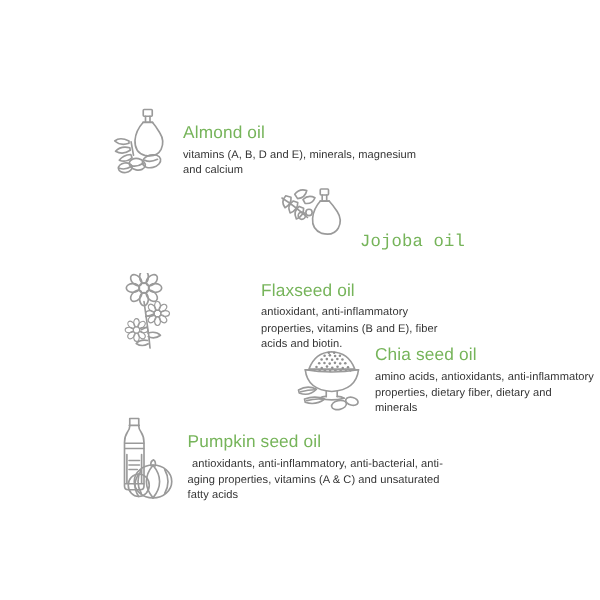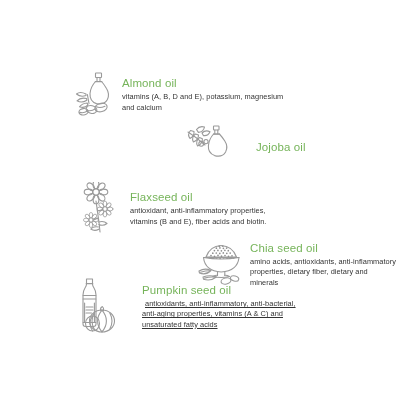--- a/index.html
+++ b/index.html
@@ -19,21 +19,21 @@
   #infographic {
     position: relative;
     width: 400px;
     height: 400px;
     background: #ffffff;
   }
 
   .oil-entry {
     position: absolute;
     display: flex;
-    align-items: center;
+    align-items: flex-end;
   }
 
   .oil-icon {
     flex: 0 0 auto;
     line-height: 0;
   }
 
   .oil-icon svg {
     display: block;
     stroke: #9a9a9a;
@@ -62,31 +62,31 @@
     color: #333333;
     font-size: 7.4px;
     line-height: 10.2px;
     font-weight: 400;
     letter-spacing: 0.05px;
   }
 
   
   #entry-almond      { left: 74px;  top: 70px;  width: 215px; }
   #entry-jojoba      { left: 186px; top: 124px; width: 205px; }
-  #entry-flaxseed    { left: 80px;  top: 182px; width: 215px; }
-  #entry-chia        { left: 196px; top: 240px; width: 200px; }
+  #entry-flaxseed    { left: 80px;  top: 182px; width: 215px; gap: 44px; }
+  #entry-chia        { left: 196px; top: 229px; width: 200px; }
   #entry-pumpkin     { left: 72px;  top: 277px; width: 230px; }
 
   #entry-almond   .oil-text { margin-left: 6px; }
-  #entry-jojoba   .oil-text { margin-left: 20px; }
+  #entry-jojoba   .oil-text { margin-left: 4px; font-family: Liberation Mono, monospace; }
   #entry-flaxseed .oil-text { margin-left: 6px; }
   #entry-chia     .oil-text { margin-left: 4px; }
-  #entry-pumpkin  .oil-text { margin-left: 22px; }
-
-  #entry-pumpkin .oil-desc { text-indent: 3px; text-decoration: underline; }
+  #entry-pumpkin  .oil-text { margin-left: 5px; }
+
+  #entry-pumpkin .oil-desc { text-indent: 3px; }
 </style>
 </head>
 <body>
 
 <div id="infographic">
 
   <div class="oil-entry" id="entry-almond">
     <div class="oil-icon">
       <svg width="42" height="48" viewBox="0 0 42 48" aria-hidden="true">
 
@@ -104,21 +104,21 @@
         <path d="M12.6 28.5 Q6.5 27 3 30.8 Q7.8 33.6 12.8 30.2 Z"></path>
         <path d="M13.2 33 Q8 33.4 5.5 36.8 Q10.5 38.6 14 35 Z"></path>
         <path d="M13.4 24.6 L15 33.5"></path>
 
         <ellipse cx="9.5" cy="41.8" rx="4.6" ry="3.2" transform="rotate(-8 9.5 41.8)"></ellipse>
         <path d="M5.6 42.2 Q9.4 43.6 13.4 41"></path>
       </svg>
     </div>
     <div class="oil-text">
       <div class="oil-title">Almond oil</div>
-      <div class="oil-desc">vitamins (A, B, D and E), potassium, magnesium and calcium</div>
+      <div class="oil-desc">vitamins (A, B, D and E), minerals, magnesium and calcium</div>
     </div>
   </div>
 
   <div class="oil-entry" id="entry-jojoba">
     <div class="oil-icon">
       <svg width="50" height="46" viewBox="0 0 50 46" aria-hidden="true">
 
         <rect x="27.5" y="2" width="5.5" height="4" rx="0.6"></rect>
         <path d="M28.8 6 L28.8 9.5 M31.8 6 L31.8 9.5"></path>
         <path d="M27.6 10 Q23 15 22.4 21.5 Q21.8 29 28.6 31.6 Q36.4 33.6 39.6 28 Q42.4 22.5 38.8 17 Q36.2 13 33.4 10 Z"></path>

